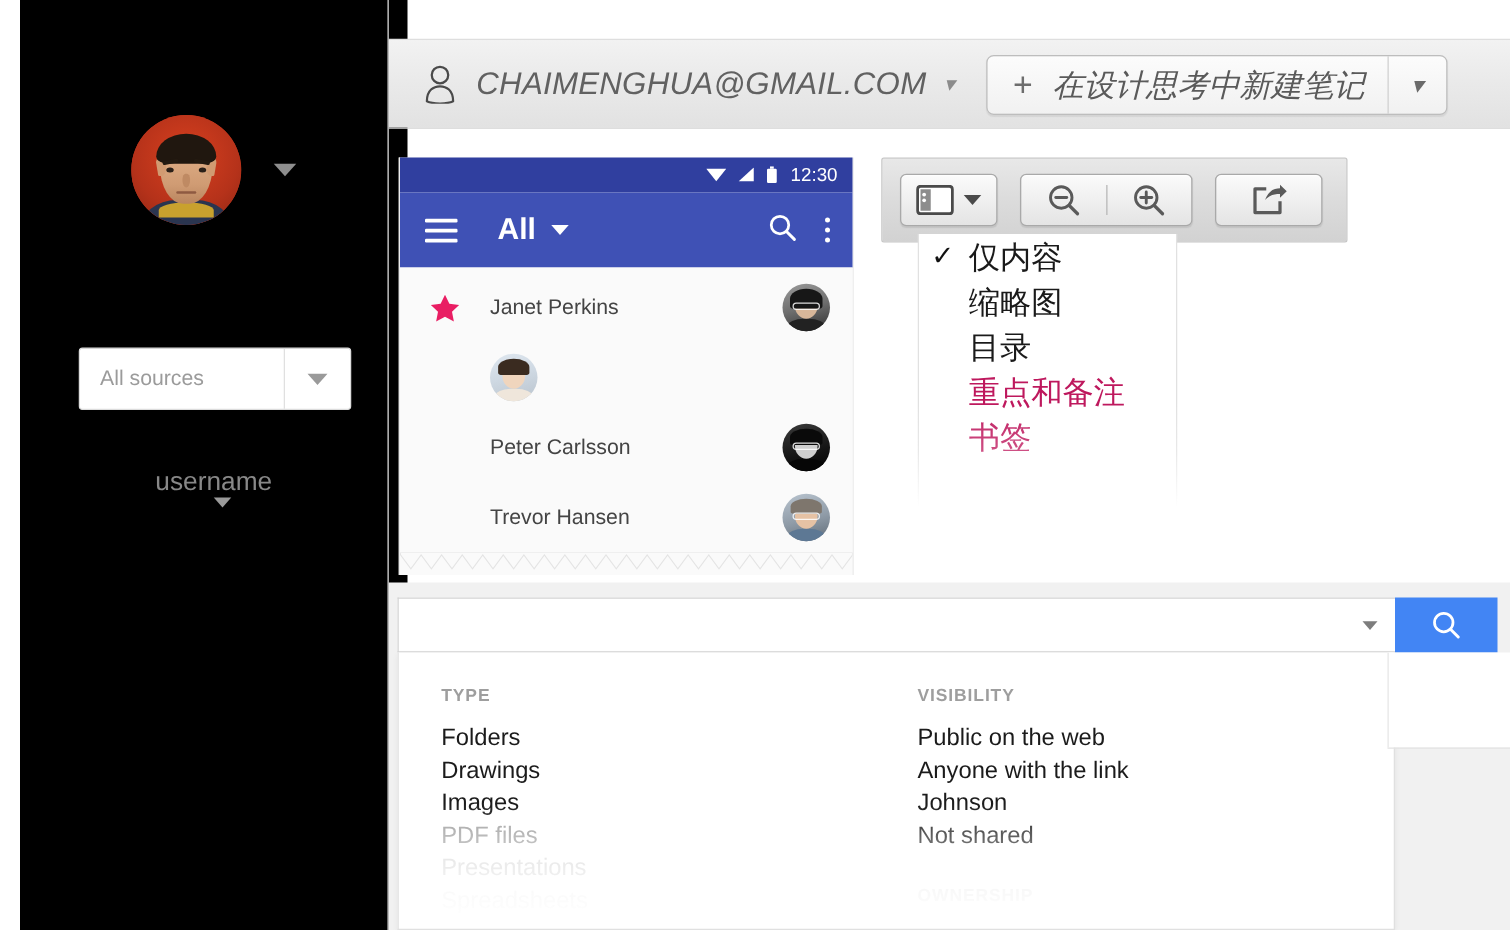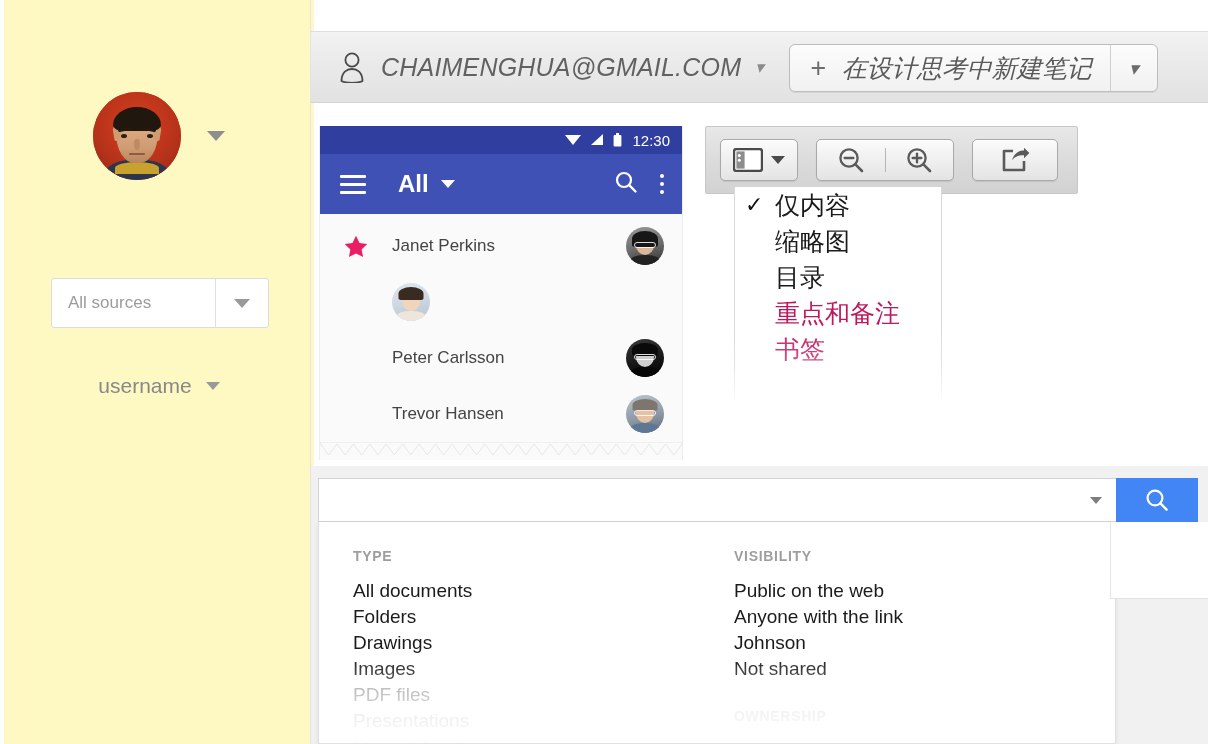--- a/index.html
+++ b/index.html
@@ -29,23 +29,23 @@
     left: 310px;
     top: 0;
     width: 1px;
     height: 744px;
     background: #e3e3e3;
   }
 
   
   .left-rail {
     position: absolute;
-    left: 4px; top: 0;
+    left: 16px; top: 0;
     width: 310px; height: 744px;
-    background: #fef9c3;
+    background: #000000;
   }
   .avatar-row {
     position: absolute;
     left: 0; top: 92px;
     width: 310px;
     display: flex;
     align-items: center;
     justify-content: center;
   }
   .avatar {
@@ -178,20 +178,21 @@
     border-top-color: #9a9a9a;
   }
 
   .username-row {
     position: absolute;
     left: 0; top: 374px;
     width: 310px;
     display: flex;
     align-items: center;
     justify-content: center;
+    flex-direction: column;
   }
   .username-row .uname {
     color: #888888;
     font-size: 21px;
   }
   .username-row .caret-down {
     margin-left: 14px;
     border-left-width: 7px;
     border-right-width: 7px;
     border-top-width: 8px;
@@ -808,21 +809,20 @@
           <line x1="16.4" y1="16.4" x2="22.6" y2="22.6" stroke="#ffffff" stroke-width="2.4" stroke-linecap="round"></line>
         </svg>
       </div>
     </div>
 
     <div class="filters-drop">
       <div class="filters-inner">
 
         <div class="filter-col">
           <div class="filter-head">TYPE</div>
-          <div class="filter-item">All documents</div>
           <div class="filter-item">Folders</div>
           <div class="filter-item">Drawings</div>
           <div class="filter-item">Images</div>
           <div class="filter-item dim1">PDF files</div>
           <div class="filter-item dim2">Presentations</div>
           <div class="filter-item dim3">Spreadsheets</div>
         </div>
 
         <div class="filter-col">
           <div class="filter-head">VISIBILITY</div>

